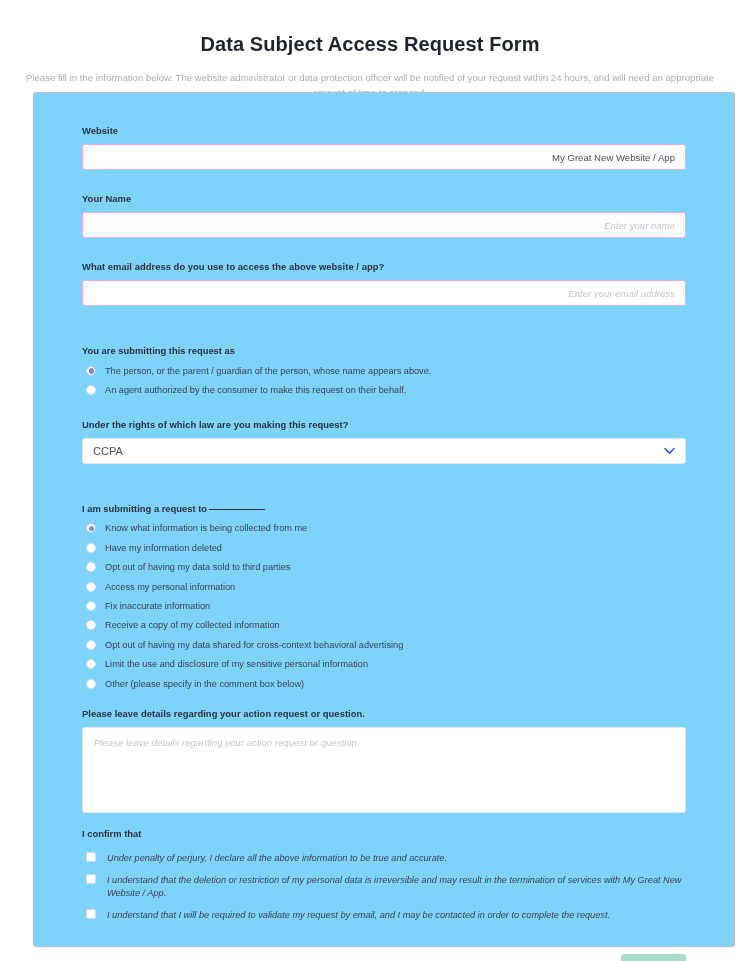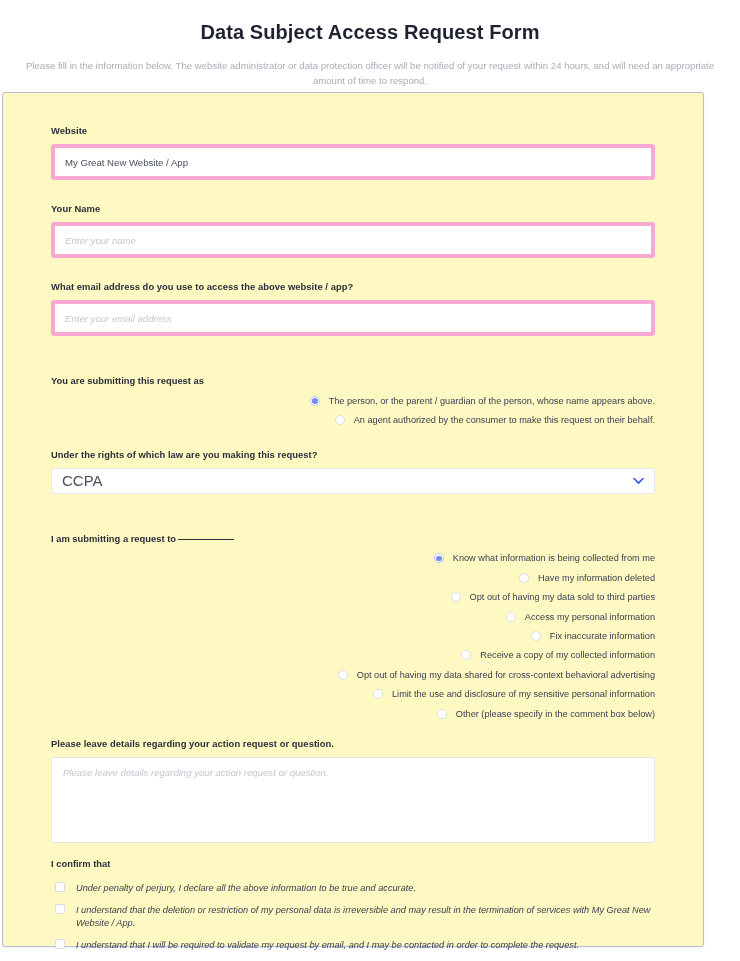--- a/index.html
+++ b/index.html
@@ -6,21 +6,21 @@
   html, body {
     margin: 0; padding: 0;
     width: 740px; height: 961px;
     background: #ffffff;
     font-family: "Liberation Sans", sans-serif;
     -webkit-font-smoothing: antialiased;
   }
   body { position: relative; overflow: hidden; }
 
   
-  .page-header { padding: 8px 16px 0; text-align: center; }
+  .page-header { padding: 20px 16px 0; text-align: center; }
   .page-title {
     font-size: 20px;
     font-weight: bold;
     color: #1f2330;
     letter-spacing: .1px;
     margin: 0;
     padding: 11px 0 0;
     line-height: 26px;
   }
   .page-subtitle {
@@ -28,25 +28,25 @@
     color: #a9adb8;
     line-height: 14.5px;
     max-width: 706px;
     margin: 14px auto 0;
     font-weight: normal;
   }
 
   
   .card {
     position: absolute;
-    left: 2px;
+    left: 33px;
     top: 92px;
     width: 702px;
     height: 855px;
-    background: #fef9c3;
+    background: #7dd3fc;
     border: 1px solid #b9bdcc;
     border-radius: 3px;
     box-shadow: 0 1px 2px rgba(120,125,150,.10);
   }
   .card-inner {
     padding: 31px 48px 0 48px;
   }
 
   
   .field { margin-bottom: 0; }
@@ -54,46 +54,46 @@
     font-size: 9.4px;
     font-weight: bold;
     color: #2b2f3b;
     line-height: 13px;
     margin: 0 0 7px 0;
     letter-spacing: .05px;
   }
   .text-input {
     width: 100%;
     height: 26px;
-    border: 4px solid #f9a8d4;
+    border: 1px solid #f9a8d4;
     border-radius: 3px;
     background: #fff;
     font-family: "Liberation Sans", sans-serif;
     font-size: 9.6px;
     color: #4a4f5c;
-    padding: 14px 10px;
+    padding: 4px 10px;
     outline: none;
     display: block;
+    text-align: right;
   }
   .text-input::placeholder {
     color: #c3c6d0;
     font-style: italic;
   }
   .spacer-22 { height: 22px; }
   .spacer-18 { height: 18px; }
   .spacer-14 { height: 14px; }
 
   
   .radio-group { margin-top: 4px; }
   .radio-row {
     display: flex;
     align-items: center;
     height: 19.4px;
     padding-left: 4px;
-    justify-content: flex-end;
   }
   .radio-mark {
     width: 10px; height: 10px;
     border-radius: 50%;
     border: 1px solid #dcdfe8;
     background: #fff;
     flex: 0 0 auto;
     position: relative;
     margin-right: 9px;
   }
@@ -132,21 +132,21 @@
   }
 
   
   .select-wrap { position: relative; width: 100%; }
   .select-box {
     width: 100%;
     height: 26px;
     border: 1px solid #e4e6ed;
     border-radius: 3px;
     background: #fff;
-    font-size: 15px;
+    font-size: 11px;
     color: #4a4f5c;
     padding: 0 26px 0 10px;
     display: flex;
     align-items: center;
   }
   .select-chevron {
     position: absolute;
     right: 11px;
     top: 50%;
     transform: translateY(-50%);

